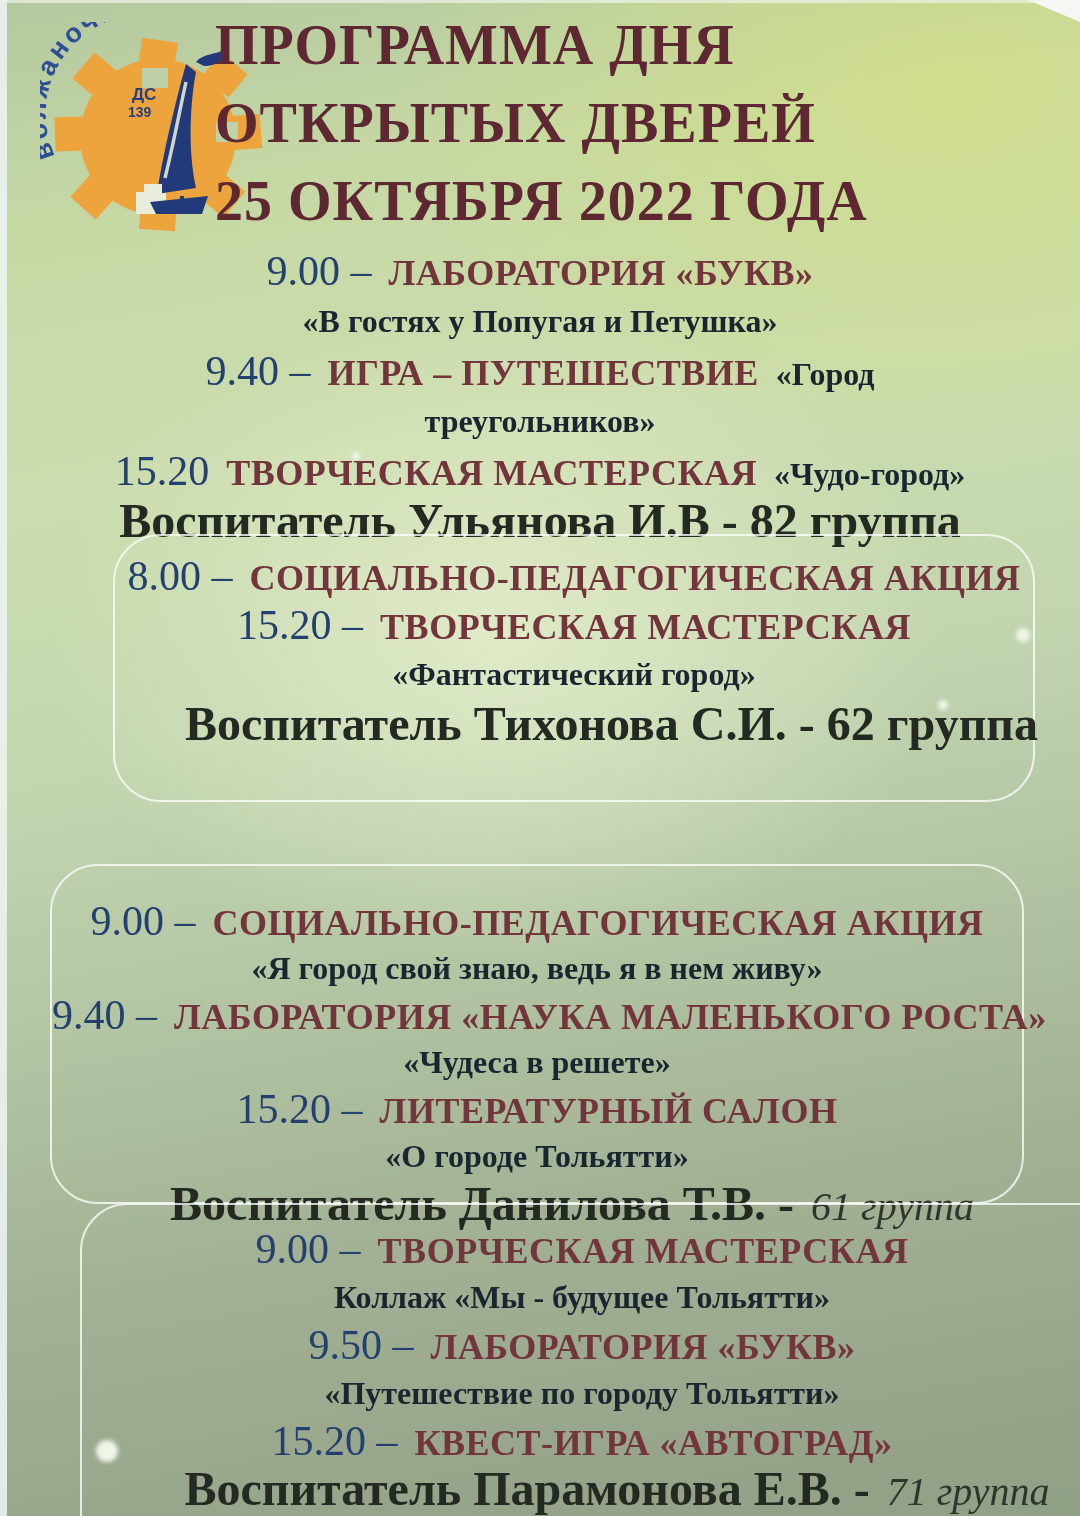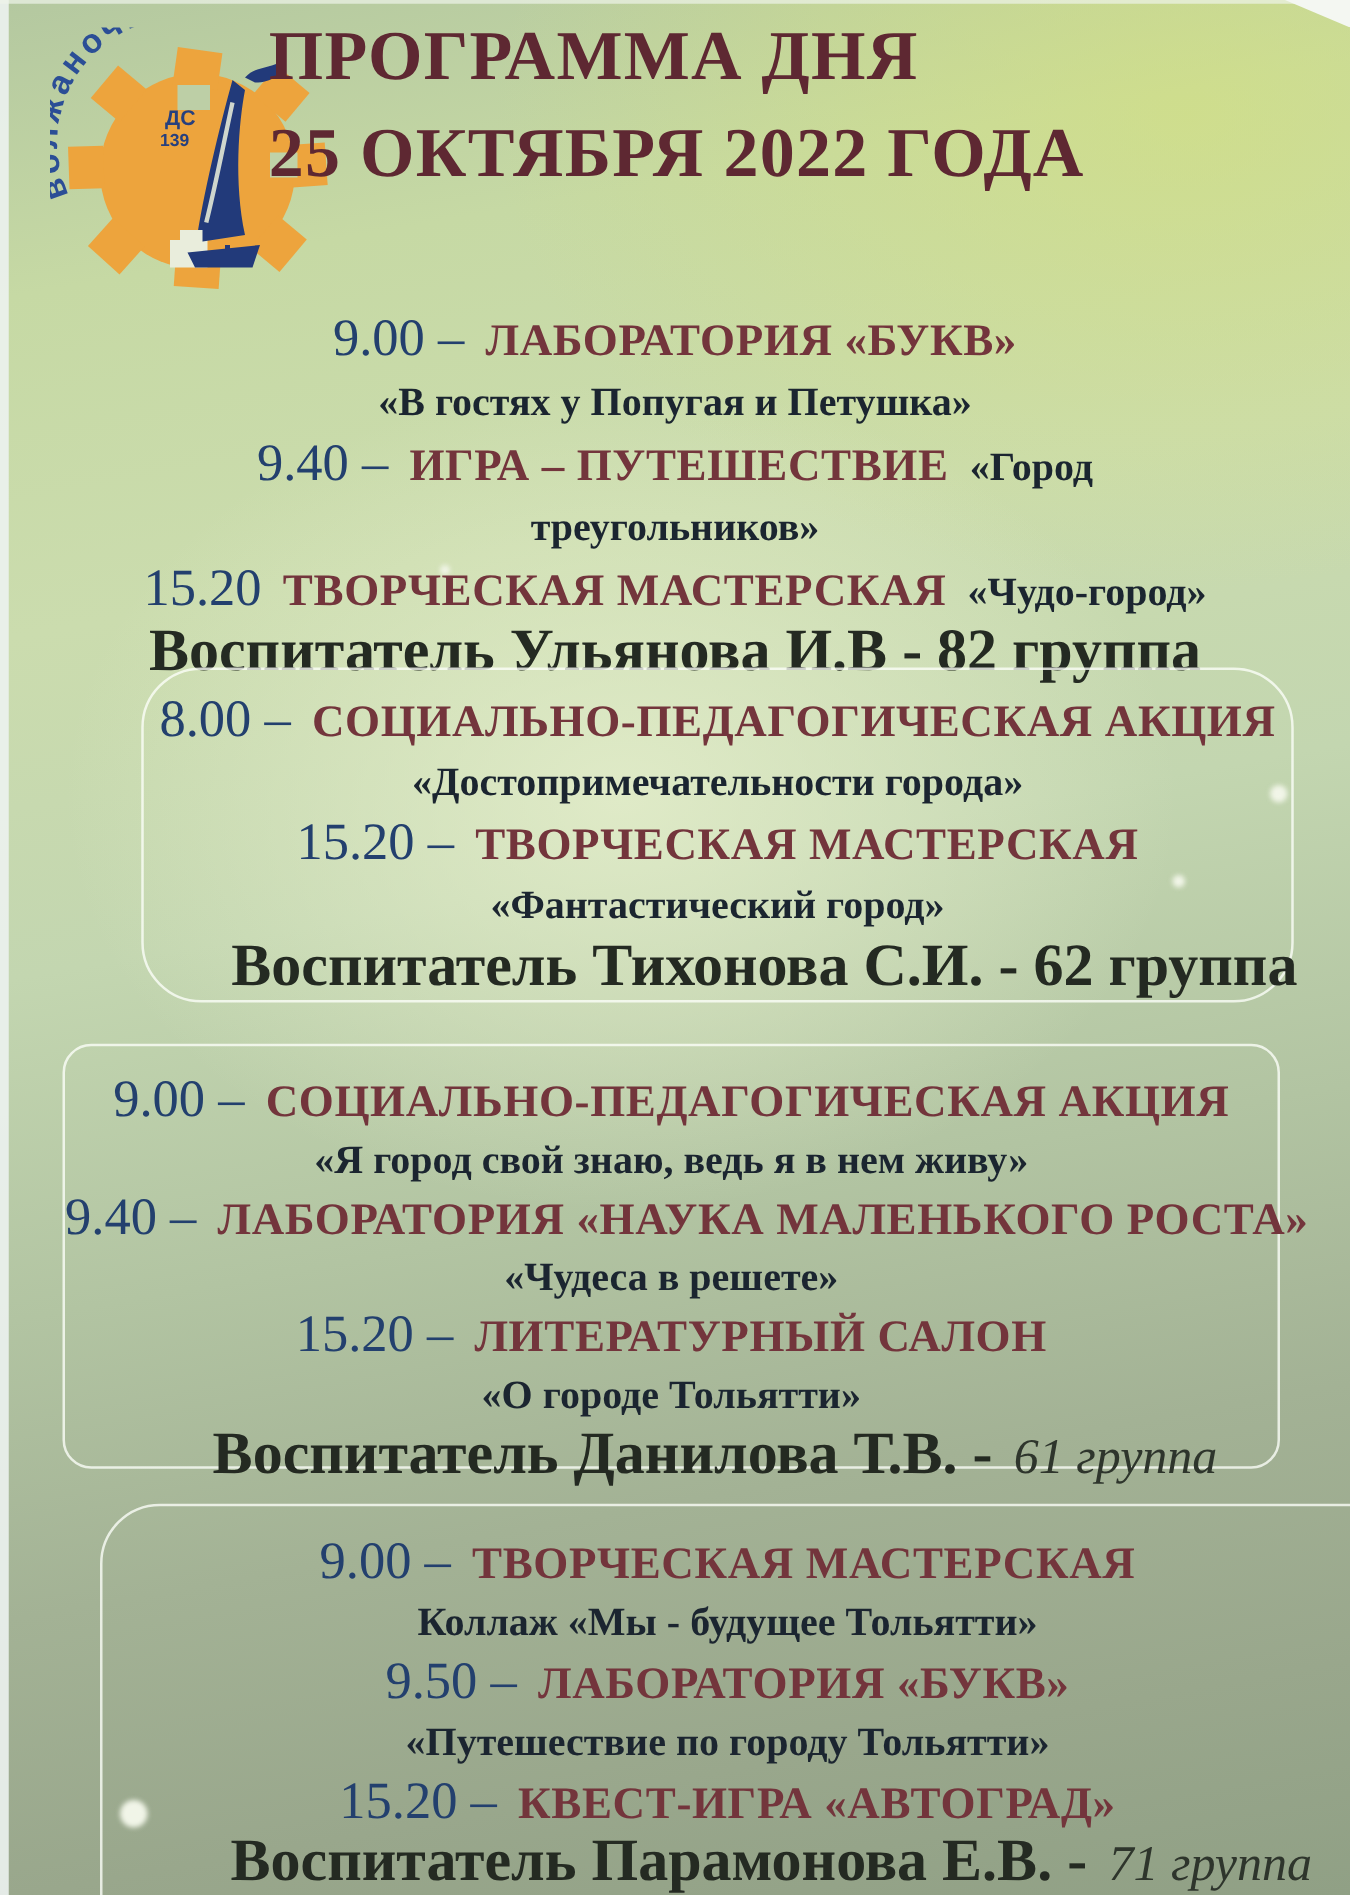--- a/index.html
+++ b/index.html
@@ -29,21 +29,21 @@
   .quote{color:#1b2530;font-weight:700;font-size:32px;}
   .teacher{color:#242a22;font-weight:700;font-size:48px;}
   .group-light{color:#2e352c;font-weight:400;font-style:italic;font-size:40px;}
 
   .b1{left:35px;top:246px;width:1010px;}
   .b1 .line{height:50px;line-height:50px;}
 
   .box{border:2px solid rgba(252,255,250,.78);border-radius:48px;}
   .b2{left:113px;top:534px;width:922px;height:268px;padding-top:16px;box-sizing:border-box;}
   .b2 .line{height:49px;line-height:49px;}
-  .b3{left:50px;top:835px;width:974px;height:340px;padding-top:20px;box-sizing:border-box;border-radius:23px;}
+  .b3{left:50px;top:864px;width:974px;height:340px;padding-top:32px;box-sizing:border-box;}
   .b3 .line{height:47px;line-height:47px;}
   .b4{left:80px;top:1203px;width:1360px;height:620px;padding-top:20px;box-sizing:border-box;}
   .b4 .inner{width:1000px;text-align:center;}
   .b4 .line{height:48px;line-height:48px;}
   .shift-right{padding-left:70px;}
 </style>
 </head>
 <body>
 
 <div class="page">
@@ -87,20 +87,21 @@
       <path d="M125 156 C133 124 139 92 146 60" stroke="#cfd6cd" stroke-width="3.5" fill="none"></path>
       <path d="M110 180 L168 174 L162 192 L116 192 Z" fill="#223a7a"></path>
       <rect x="104" y="162" width="18" height="16" fill="#e9eddc"></rect>
       <path d="M156 40 C165 30 176 34 186 26 C188 35 179 44 164 44 Z" fill="#223a7a"></path>
       <rect x="140" y="174" width="4" height="10" fill="#223a7a"></rect>
     </svg>
   </div>
 
   <div class="title">
     <div>ПРОГРАММА ДНЯ</div>
+    <div>ОТКРЫТЫХ ДВЕРЕЙ</div>
     <div>25 ОКТЯБРЯ 2022 ГОДА</div>
   </div>
 
   <div class="blk b1">
     <div class="line">
       <span class="seg time">9.00 –</span>
       <span class="seg event">ЛАБОРАТОРИЯ «БУКВ»</span>
     </div>
     <div class="line">
       <span class="seg quote">«В гостях у Попугая и Петушка»</span>
@@ -122,23 +123,20 @@
       <span class="seg teacher">Воспитатель Ульянова И.В - 82 группа</span>
     </div>
   </div>
 
   <div class="blk box b2">
     <div class="line">
       <span class="seg time">8.00 –</span>
       <span class="seg event">СОЦИАЛЬНО-ПЕДАГОГИЧЕСКАЯ АКЦИЯ</span>
     </div>
     <div class="line">
-      <span class="seg quote">«Достопримечательности города»</span>
-    </div>
-    <div class="line">
       <span class="seg time">15.20 –</span>
       <span class="seg event">ТВОРЧЕСКАЯ МАСТЕРСКАЯ</span>
     </div>
     <div class="line">
       <span class="seg quote">«Фантастический город»</span>
     </div>
     <div class="line shift-right">
       <span class="seg teacher">Воспитатель Тихонова С.И. - 62 группа</span>
     </div>
   </div>

